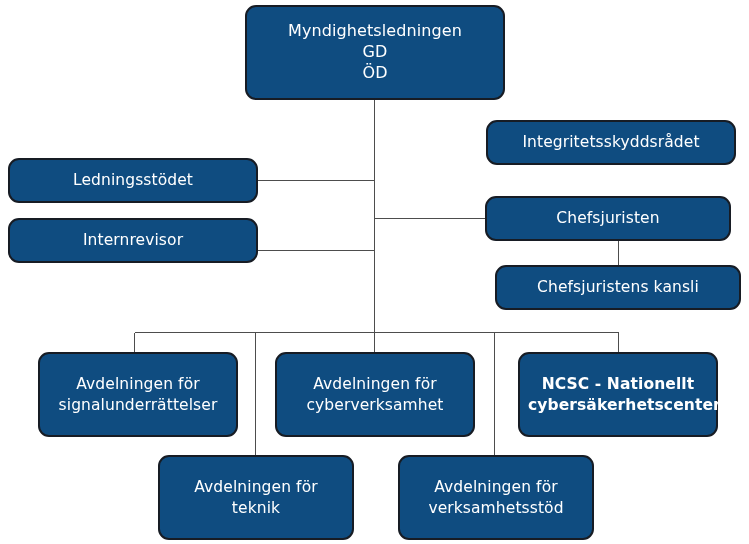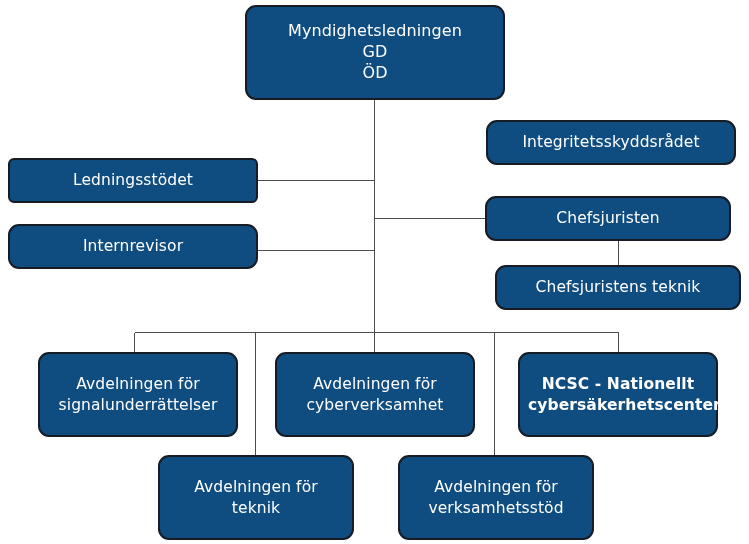--- a/index.html
+++ b/index.html
@@ -53,23 +53,23 @@
 
   .node .label {
     display: block;
     white-space: pre-line;
     width: 100%;
   }
 
   
   .n-root            { left: 245px; top: 5px;   width: 260px; height: 95px; font-size: 16px; }
   .n-integritet      { left: 467px; top: 120px; width: 250px; height: 45px; margin-left: 19px; }
-  .n-ledningsstodet  { left: 8px;   top: 158px; width: 250px; height: 45px; border-radius: 6px; }
+  .n-ledningsstodet  { left: 8px;   top: 158px; width: 250px; height: 45px; }
   .n-chefsjuristen   { left: 485px; top: 196px; width: 246px; height: 45px; }
-  .n-internrevisor   { left: 8px;   top: 224px; width: 250px; height: 45px; text-align: center; }
+  .n-internrevisor   { left: 8px;   top: 218px; width: 250px; height: 45px; text-align: center; }
   .n-kansli          { left: 495px; top: 265px; width: 246px; height: 45px; }
   .n-signal          { left: 38px;  top: 352px; width: 200px; height: 85px; }
   .n-cyber           { left: 275px; top: 352px; width: 200px; height: 85px; }
   .n-ncsc            { left: 518px; top: 352px; width: 200px; height: 85px; font-weight: bold; }
   .n-teknik          { left: 158px; top: 455px; width: 196px; height: 85px; }
   .n-verksamhet      { left: 398px; top: 455px; width: 196px; height: 85px; }
 </style>
 </head>
 <body>
 
@@ -114,21 +114,21 @@
 
   <div class="node n-chefsjuristen">
     <span class="label">Chefsjuristen</span>
   </div>
 
   <div class="node n-internrevisor">
     <span class="label">Internrevisor</span>
   </div>
 
   <div class="node n-kansli">
-    <span class="label">Chefsjuristens teknik</span>
+    <span class="label">Chefsjuristens kansli</span>
   </div>
 
   <div class="node n-signal">
     <span class="label">Avdelningen för
 signalunderrättelser</span>
   </div>
 
   <div class="node n-cyber">
     <span class="label">Avdelningen för
 cyberverksamhet</span>

